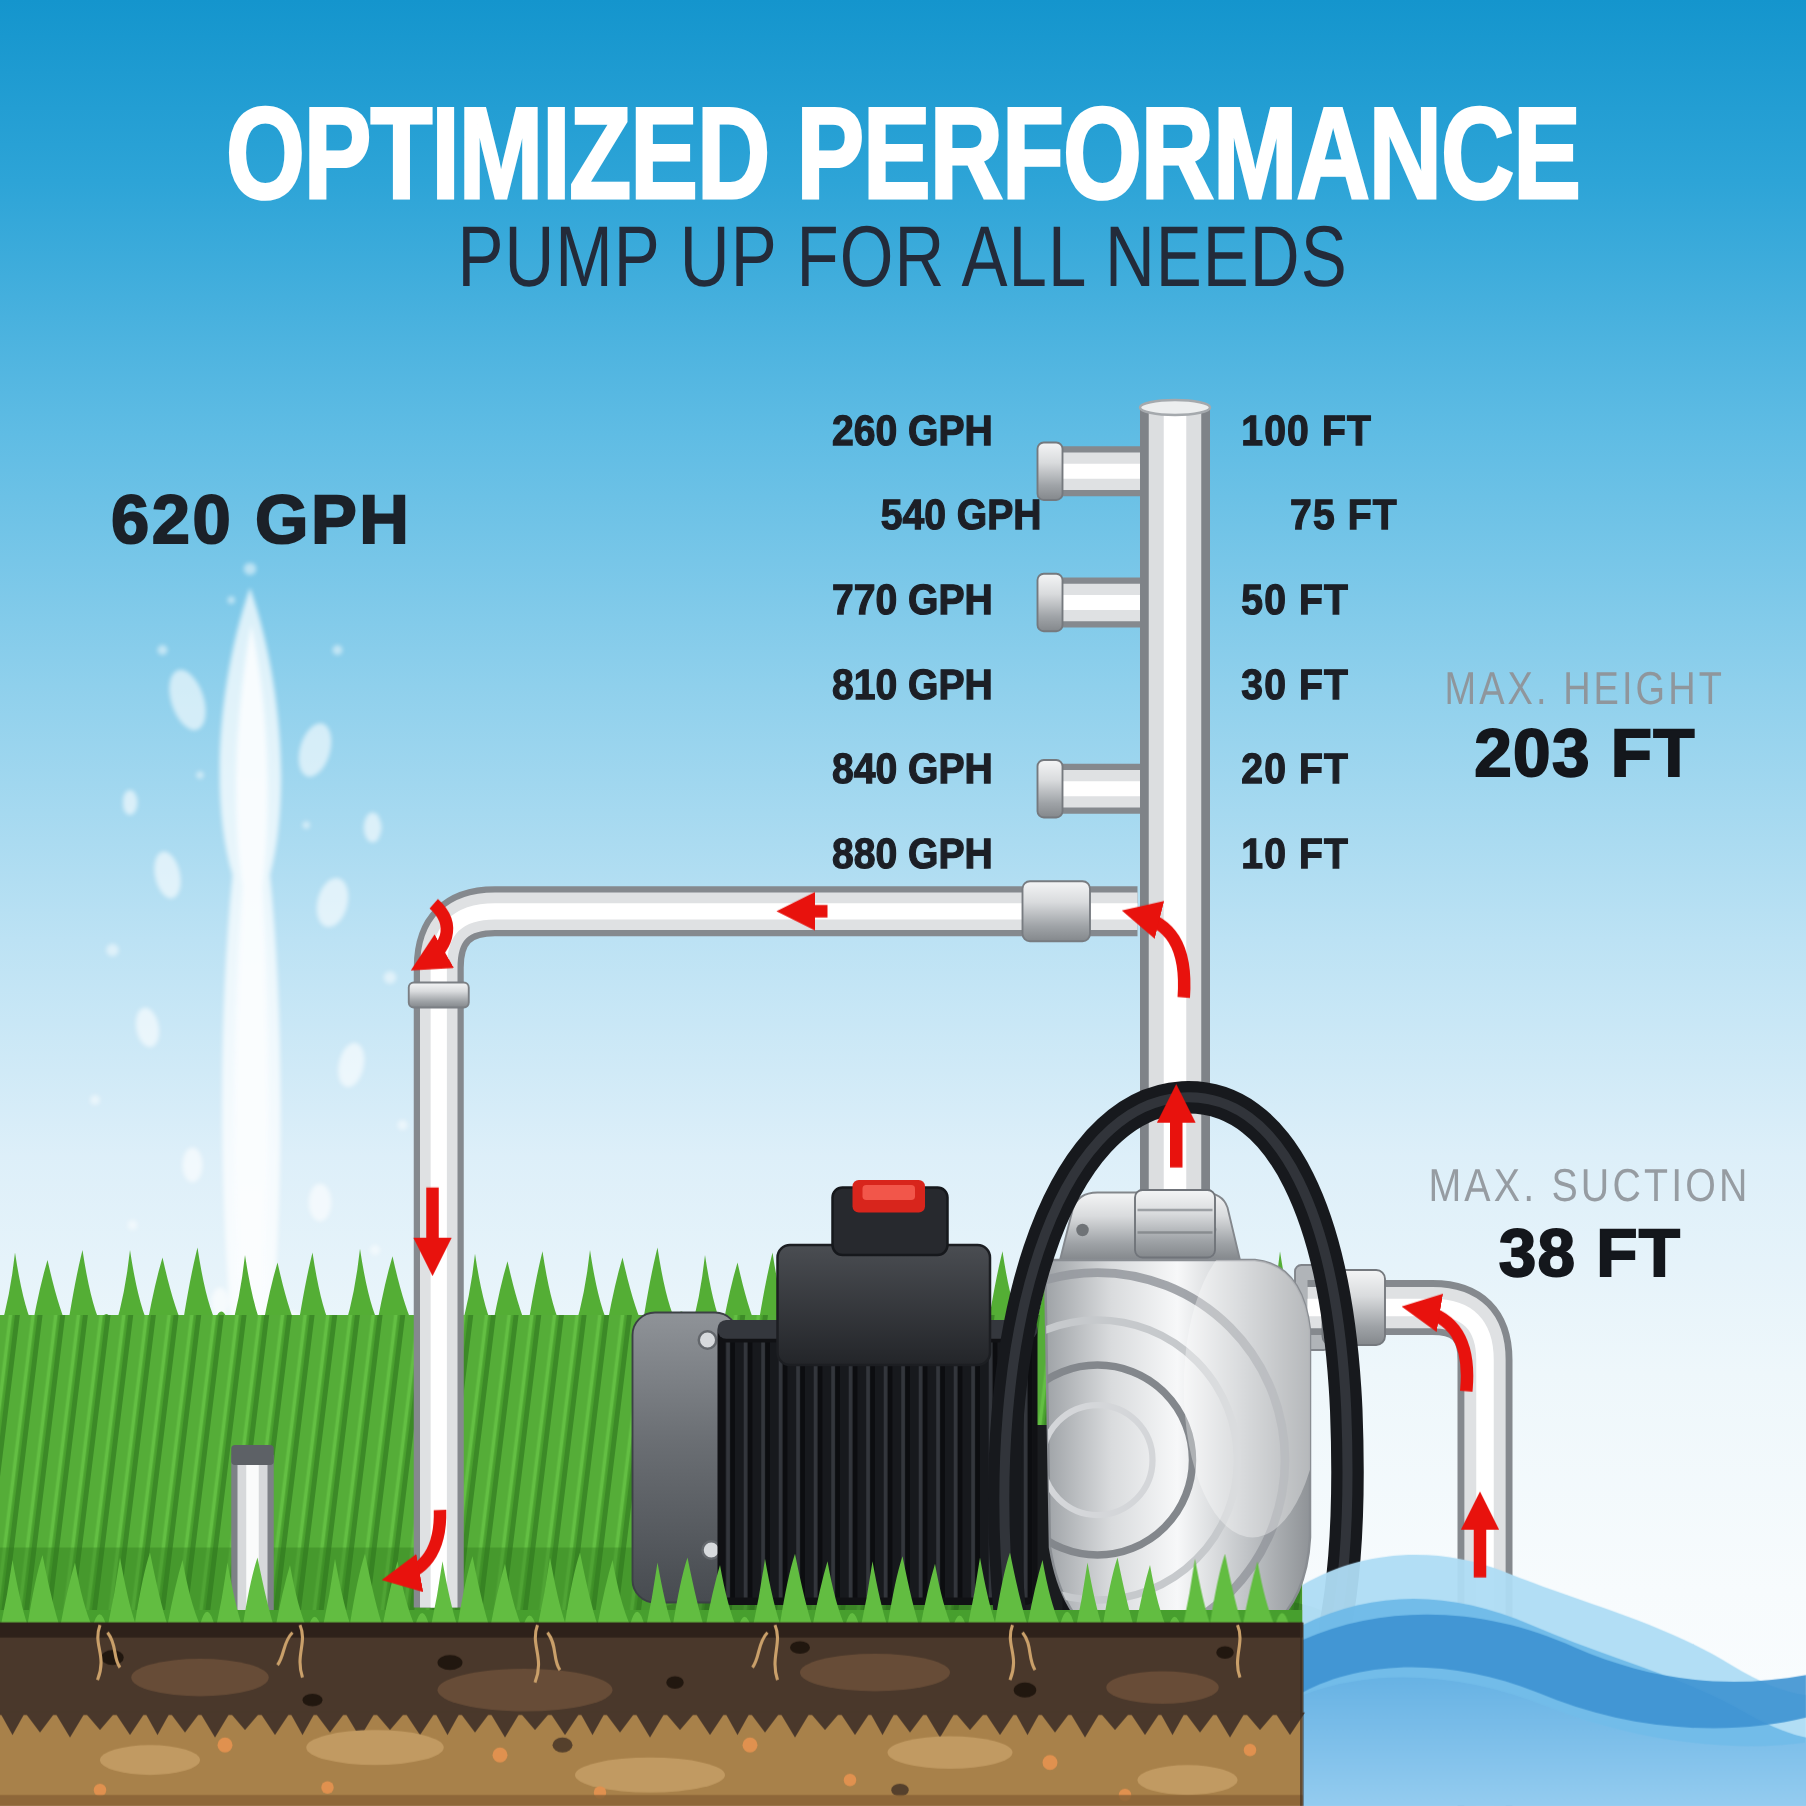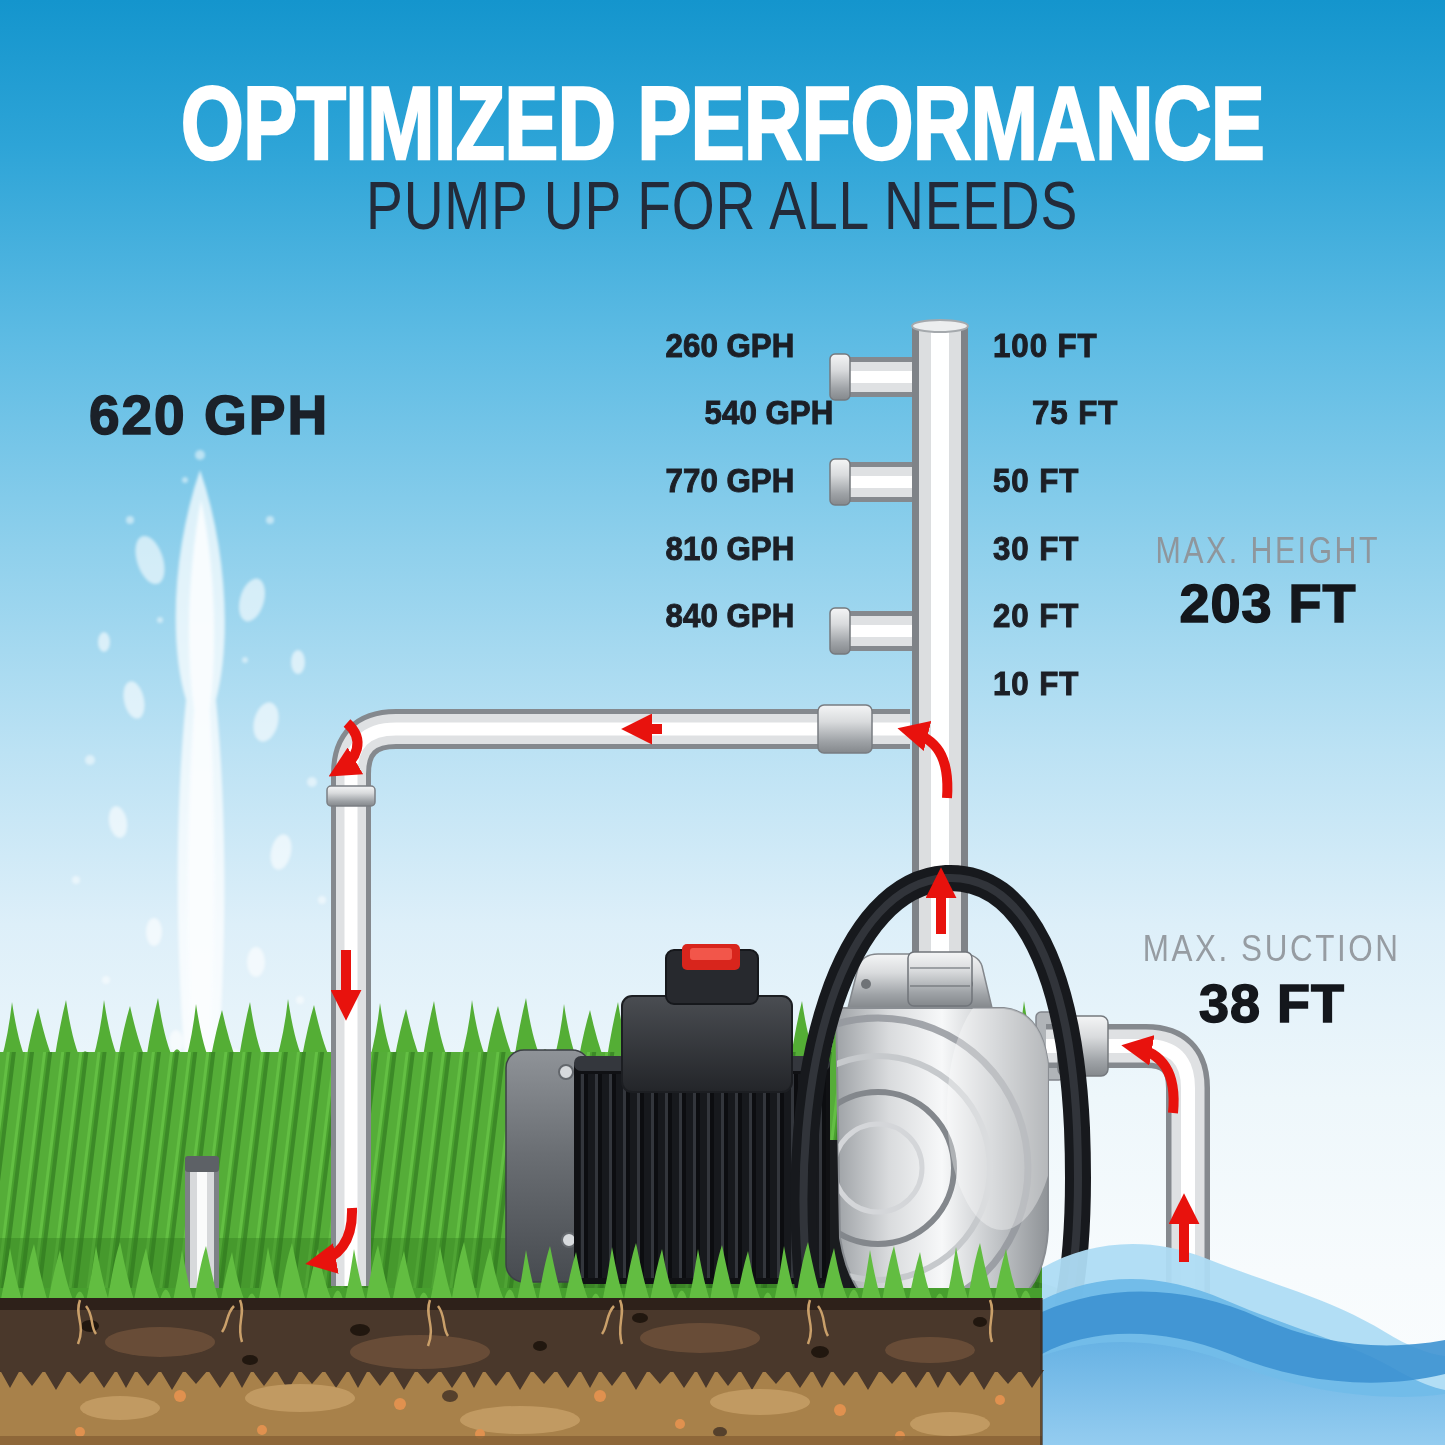--- a/index.html
+++ b/index.html
@@ -380,16 +380,17 @@
   </div>
   <div class="abs prow" style="top:526px;left:0;right:0;">
     <span class="flow"><span class="sq">810 GPH</span></span>
     <span class="ft"><span class="sq">30 FT</span></span>
   </div>
   <div class="abs prow" style="top:593px;left:0;right:0;">
     <span class="flow"><span class="sq">840 GPH</span></span>
     <span class="ft"><span class="sq">20 FT</span></span>
   </div>
   <div class="abs prow" style="top:661px;left:0;right:0;">
+    <span class="flow"><span class="sq">880 GPH</span></span>
     <span class="ft"><span class="sq">10 FT</span></span>
   </div>
 
 </div>
 
 </body></html>

